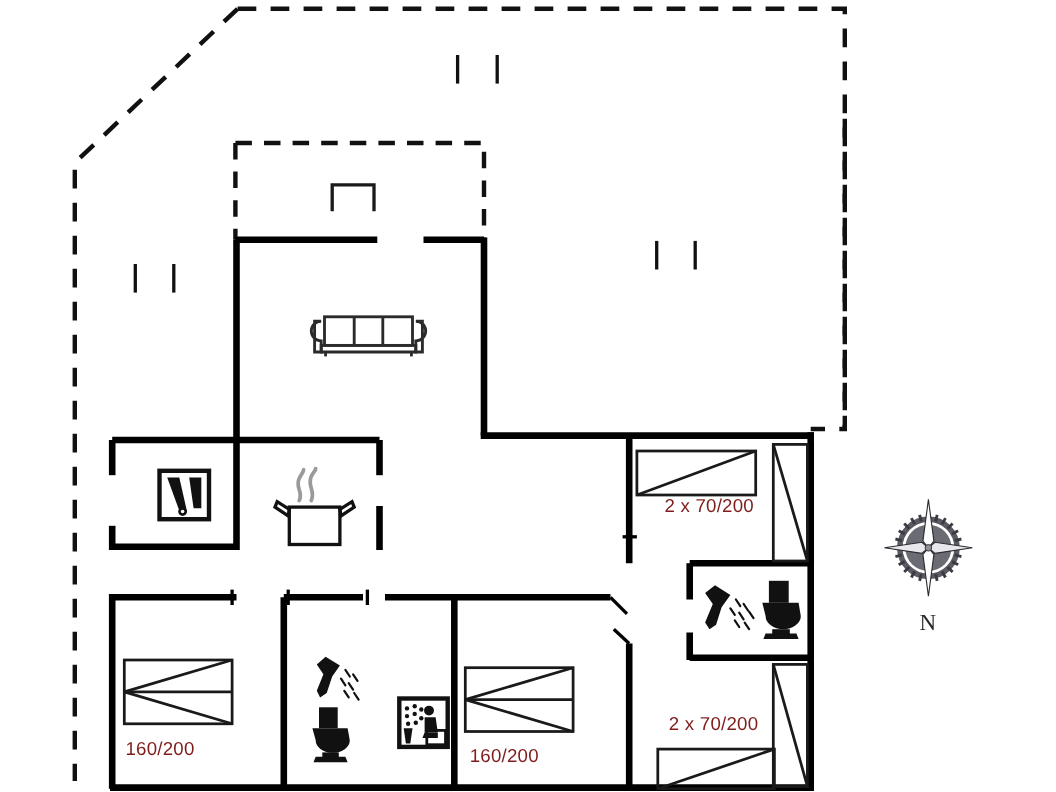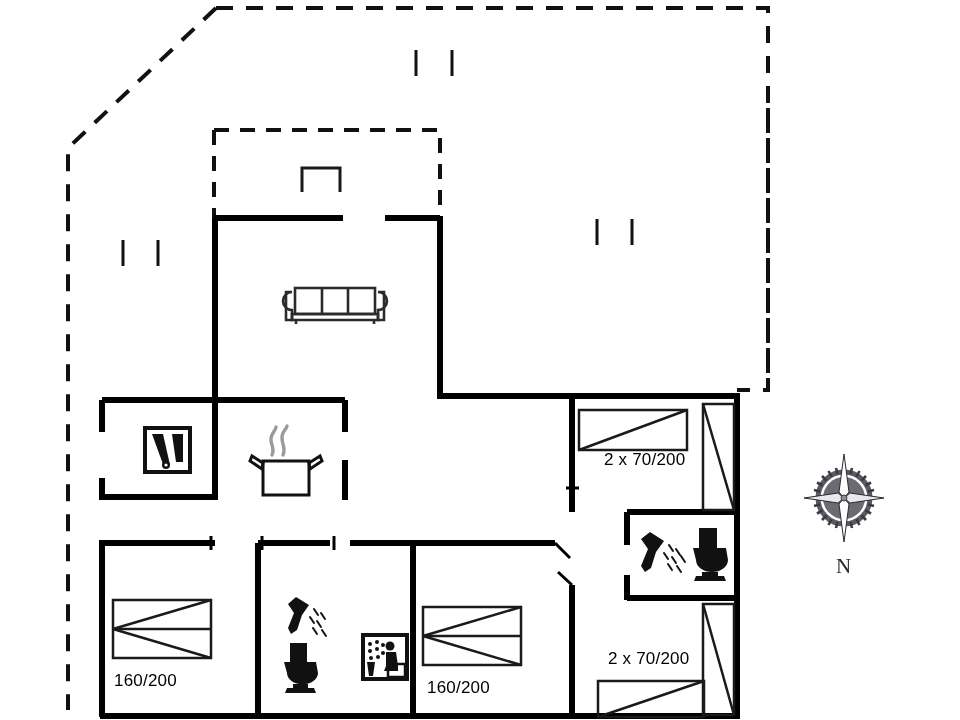--- a/index.html
+++ b/index.html
@@ -21,21 +21,21 @@
     position: absolute;
     left: 0;
     top: 0;
     width: 960px;
     height: 720px;
   }
   .room-label {
     position: absolute;
     font-family: "Liberation Sans", sans-serif;
     font-size: 17px;
-    color: #000000;
+    color: #7f1d1d;
     white-space: nowrap;
     letter-spacing: 0.2px;
   }
   .compass-label {
     position: absolute;
     font-family: "Liberation Serif", serif;
     font-size: 21px;
     color: #2a2a2a;
   }
 </style>

